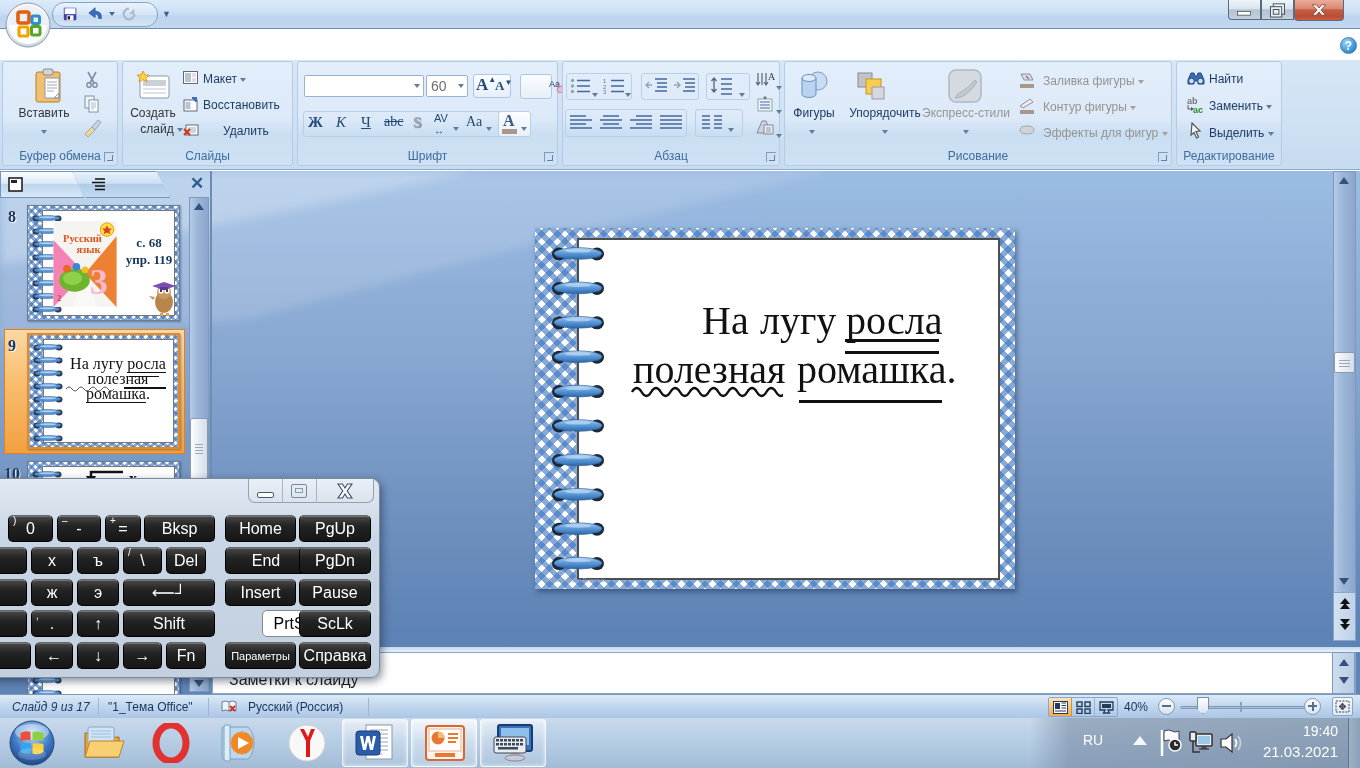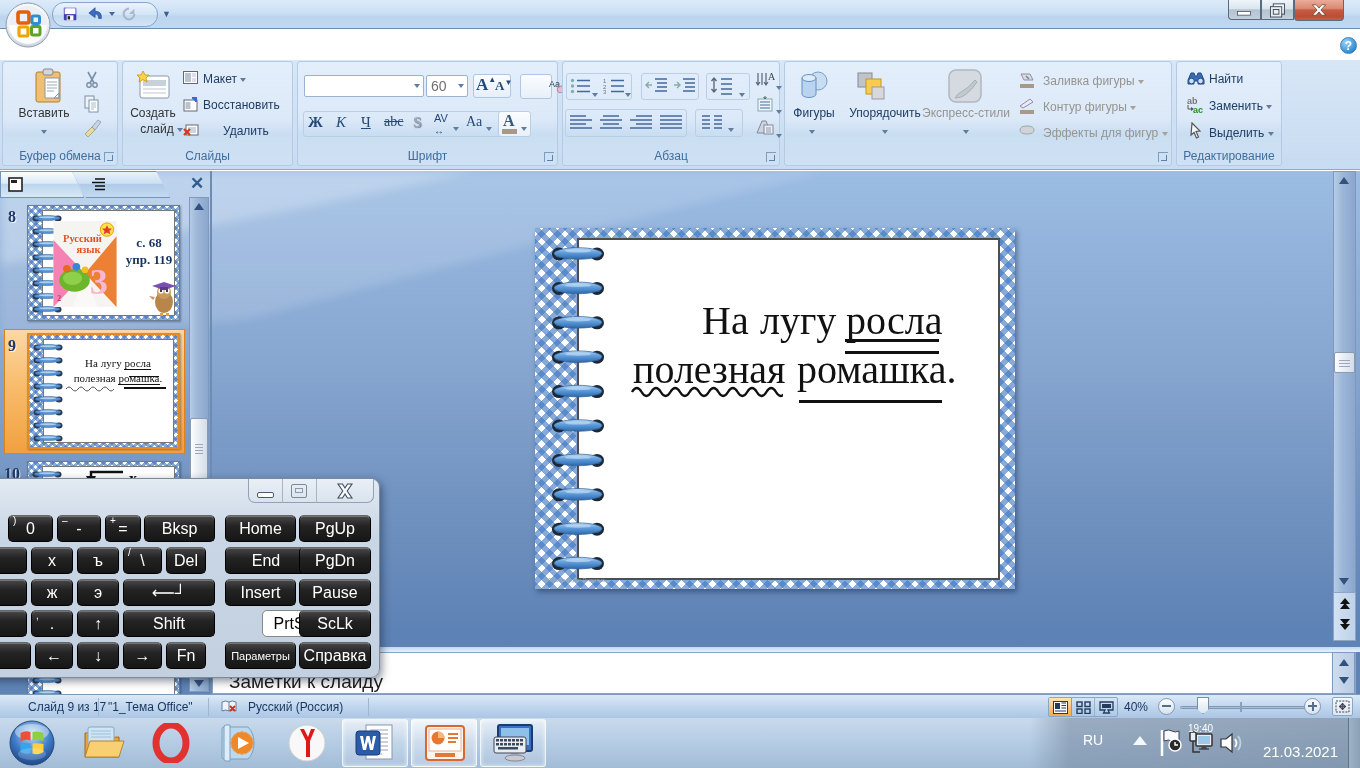--- a/index.html
+++ b/index.html
@@ -89,21 +89,21 @@
 .sbtrack{position:absolute;background:linear-gradient(90deg,#b6cbe6,#9db7d8 40%,#8aa6cc);border:1px solid #7e99bd;}
 .sbthumb{position:absolute;background:linear-gradient(90deg,#fdfdfe,#e8edf4 50%,#d4dde9);border:1px solid #8a9ab0;border-radius:2px;}
 .sgrip{position:absolute;left:4px;right:4px;height:1px;background:#9aa8ba;}
 .sarr{position:absolute;width:0;height:0;}
 .arrup{border-left:5px solid transparent;border-right:5px solid transparent;border-bottom:7px solid #33517c;}
 .arrdn{border-left:5px solid transparent;border-right:5px solid transparent;border-top:7px solid #33517c;}
 
 
 #splitter{position:absolute;left:0;top:476px;width:1360px;height:5px;background:linear-gradient(#c4d8ee,#e8f1fa);}
 #notes{position:absolute;left:212px;top:481px;width:1144px;height:42px;background:#fff;border:1px solid #8aa5c6;}
-#notestext{position:absolute;left:16px;top:18px;font-size:19px;color:#1a1a1a;}
+#notestext{position:absolute;left:16px;top:18px;font-size:16px;color:#1a1a1a;}
 
 
 #statusbar{position:absolute;left:0;top:694px;width:1360px;height:24px;
  background:linear-gradient(#dceaf8,#c3d8ee 45%,#abc6e5);
  border-top:1px solid #7d99b8;font-size:12px;color:#17355e;}
 .stsep{position:absolute;top:3px;width:1px;height:18px;background:#9fb6d0;}
 
 #taskbar{position:absolute;left:0;top:718px;width:1360px;height:50px;
  background:linear-gradient(#c9daeb 0%,#b6cde5 45%,#a3bcd6 100%);}
 #traydark{position:absolute;left:1030px;top:0;width:330px;height:50px;
@@ -378,20 +378,21 @@
    <path d="M2 14 L7 2 h4 l5 12 Z" fill="#c8d4e0" stroke="#889"></path>
    <rect x="9" y="6" width="9" height="9" fill="#e8eef4" stroke="#889"></rect>
    <g stroke="#789" stroke-width="0.8">
             <path d="M11 9 h5 M11 11 h5 M11 13 h5"></path>
           </g>
   </svg>
   <div class="abs" style="left:213px;top:64px;"><span class="darr"></span></div>
  </div>
 
  <div class="grp" style="left:784px;width:388px;">
+  <div class="grplabel">Рисование</div>
         <div class="launcher"></div>
   <svg class="abs" style="left:11px;top:8px" width="34" height="32" viewBox="0 0 34 32">
    <circle cx="22" cy="11" r="9" fill="#c8dcf2" stroke="#7a9cc4" stroke-width="1"></circle>
    <path d="M6 8 h14 v16 a7 3.5 0 0 1 -14 0 Z" fill="#b8d4f0" stroke="#6890c0" stroke-width="1"></path>
    <ellipse cx="13" cy="8" rx="7" ry="3.5" fill="#ddeafa" stroke="#6890c0" stroke-width="1"></ellipse>
   </svg>
   <div class="rbtxt" style="left:0px;top:44px;width:58px;text-align:center;">Фигуры</div>
   <div class="abs" style="left:24px;top:60px;"><span class="darr"></span></div>
   <svg class="abs" style="left:70px;top:8px" width="32" height="32" viewBox="0 0 32 32">
    <rect x="3" y="3" width="14" height="14" fill="#c0c4c8" stroke="#889"></rect>
@@ -524,21 +525,21 @@
    <svg class="abs" style="left:4px;top:8px" width="32" height="104" viewBox="0 0 32 104">
      <use href="#tring1" y="0"></use>
           <use href="#tring1" y="13"></use>
           <use href="#tring1" y="26"></use>
           <use href="#tring1" y="39"></use>
      <use href="#tring1" y="52"></use>
           <use href="#tring1" y="65"></use>
           <use href="#tring1" y="78"></use>
           <use href="#tring1" y="91"></use>
    </svg>
-   <div class="abs" style="left:30px;top:21px;width:118px;text-align:center;font-family:'Liberation Serif',serif;font-size:11px;color:#111;line-height:15px;">На лугу <span style="border-bottom:1px solid #111;">росла</span><br>полезная <span style="border-bottom:1px solid #111;">ромашка</span>.</div>
+   <div class="abs" style="left:30px;top:21px;width:118px;text-align:center;font-family:'Liberation Serif',serif;font-size:16px;color:#111;line-height:15px;">На лугу <span style="border-bottom:1px solid #111;">росла</span><br>полезная <span style="border-bottom:1px solid #111;">ромашка</span>.</div>
    <div class="abs" style="left:100px;top:41px;width:30px;height:1px;background:#111;"></div>
    <svg class="abs" style="left:36px;top:50px" width="52" height="8" viewBox="0 0 52 8">
           <path d="M1 4 q3 -4 6 0 q3 4 6 0 q3 -4 6 0 q3 4 6 0 q3 -4 6 0 q3 4 6 0 q3 -4 6 0 q3 4 6 0" fill="none" stroke="#555" stroke-width="1"></path>
         </svg>
    <div class="abs" style="left:95px;top:52px;width:42px;height:2px;background:#111;"></div>
  </div>
 
  <div class="thumbnum" style="left:4px;top:294px;">10</div>
  <div class="thumb checker" style="top:290px;">
    <div class="tpage"></div>
@@ -649,21 +650,21 @@
  <div id="notes">
         <div id="notestext">Заметки к слайду</div>
       </div>
  <div class="sbtrack" style="left:1332px;top:481px;width:23px;height:42px;background:linear-gradient(90deg,#cfdded,#b8cce4);">
    <div class="sarr" style="left:6px;top:6px;border-left:5px solid transparent;border-right:5px solid transparent;border-bottom:7px solid #33517c;"></div>
    <div class="sarr" style="left:6px;top:24px;border-left:5px solid transparent;border-right:5px solid transparent;border-top:7px solid #33517c;"></div>
  </div>
 </div>
 
 <div id="statusbar">
- <div class="abs" style="left:28px;top:5px;">Слайд 9 из 17</div>
+ <div class="abs" style="left:12px;top:5px;font-style:italic;">Слайд 9 из 17</div>
  <div class="stsep" style="left:98px;"></div>
  <div class="abs" style="left:108px;top:5px;">"1_Тема Office"</div>
  <div class="stsep" style="left:208px;"></div>
  <svg class="abs" style="left:220px;top:4px" width="18" height="16" viewBox="0 0 18 16">
    <path d="M2 3 Q6 1 9 3 Q12 1 16 3 L16 12 Q12 10 9 12 Q6 10 2 12 Z" fill="#eef4fa" stroke="#667d99" stroke-width="1"></path>
    <path d="M9 3 L9 12" stroke="#667d99"></path>
    <path d="M10 7 L15 12 M15 7 L10 12" stroke="#d03020" stroke-width="1.8"></path>
  </svg>
  <div class="abs" style="left:248px;top:5px;">Русский (Россия)</div>
  <div class="stsep" style="left:368px;"></div>
@@ -817,21 +818,21 @@
    <path d="M11 19 h10" stroke="#445" stroke-width="1.5"></path>
    <rect x="2" y="2" width="6" height="9" rx="1" fill="#e8eef4" stroke="#333" stroke-width="1.5"></rect>
    <path d="M4 2 v-1 M6 2 v-1" stroke="#333" stroke-width="1"></path>
    <path d="M5 11 L5 22 L12 22" fill="none" stroke="#333" stroke-width="1.5"></path>
  </svg>
  <svg class="abs" style="left:1218px;top:12px" width="26" height="26" viewBox="0 0 26 26">
    <path d="M3 9 L8 9 L14 4 L14 22 L8 17 L3 17 Z" fill="#fff" stroke="#333" stroke-width="1.2"></path>
    <path d="M17 9 Q20 13 17 17" fill="none" stroke="#fff" stroke-width="1.8"></path>
    <path d="M20 6 Q25 13 20 20" fill="none" stroke="#fff" stroke-width="1.8" opacity="0.5"></path>
  </svg>
- <div id="traytext2" style="position:absolute;color:#fff;font-size:10px;left:1188px;top:5px;width:90px;text-align:left;">19:40</div>
+ <div id="traytext2" style="position:absolute;color:#fff;font-size:14px;left:1248px;top:5px;width:90px;text-align:right;">19:40</div>
  <div style="position:absolute;color:#fff;font-size:15px;left:1248px;top:25px;width:90px;text-align:right;">21.03.2021</div>
  <div id="showdesk"></div>
 </div>
 
 <div id="osk">
  <div class="abs" style="left:261px;top:0;width:126px;height:24px;border:1px solid #92a2b4;border-top:none;border-radius:0 0 7px 7px;background:linear-gradient(#e9eff6,#dae3ed);">
    <div class="abs" style="left:33px;top:0;width:1px;height:24px;background:#a8b4c2;"></div>
    <div class="abs" style="left:67px;top:0;width:1px;height:24px;background:#a8b4c2;"></div>
    <div class="abs" style="left:8px;top:13px;width:17px;height:6px;background:#fdfdfe;border:1px solid #4a5a6e;border-radius:2px;"></div>
    <div class="abs" style="left:42px;top:5px;width:16px;height:14px;border:1px solid #7a8a9c;border-radius:2px;">

